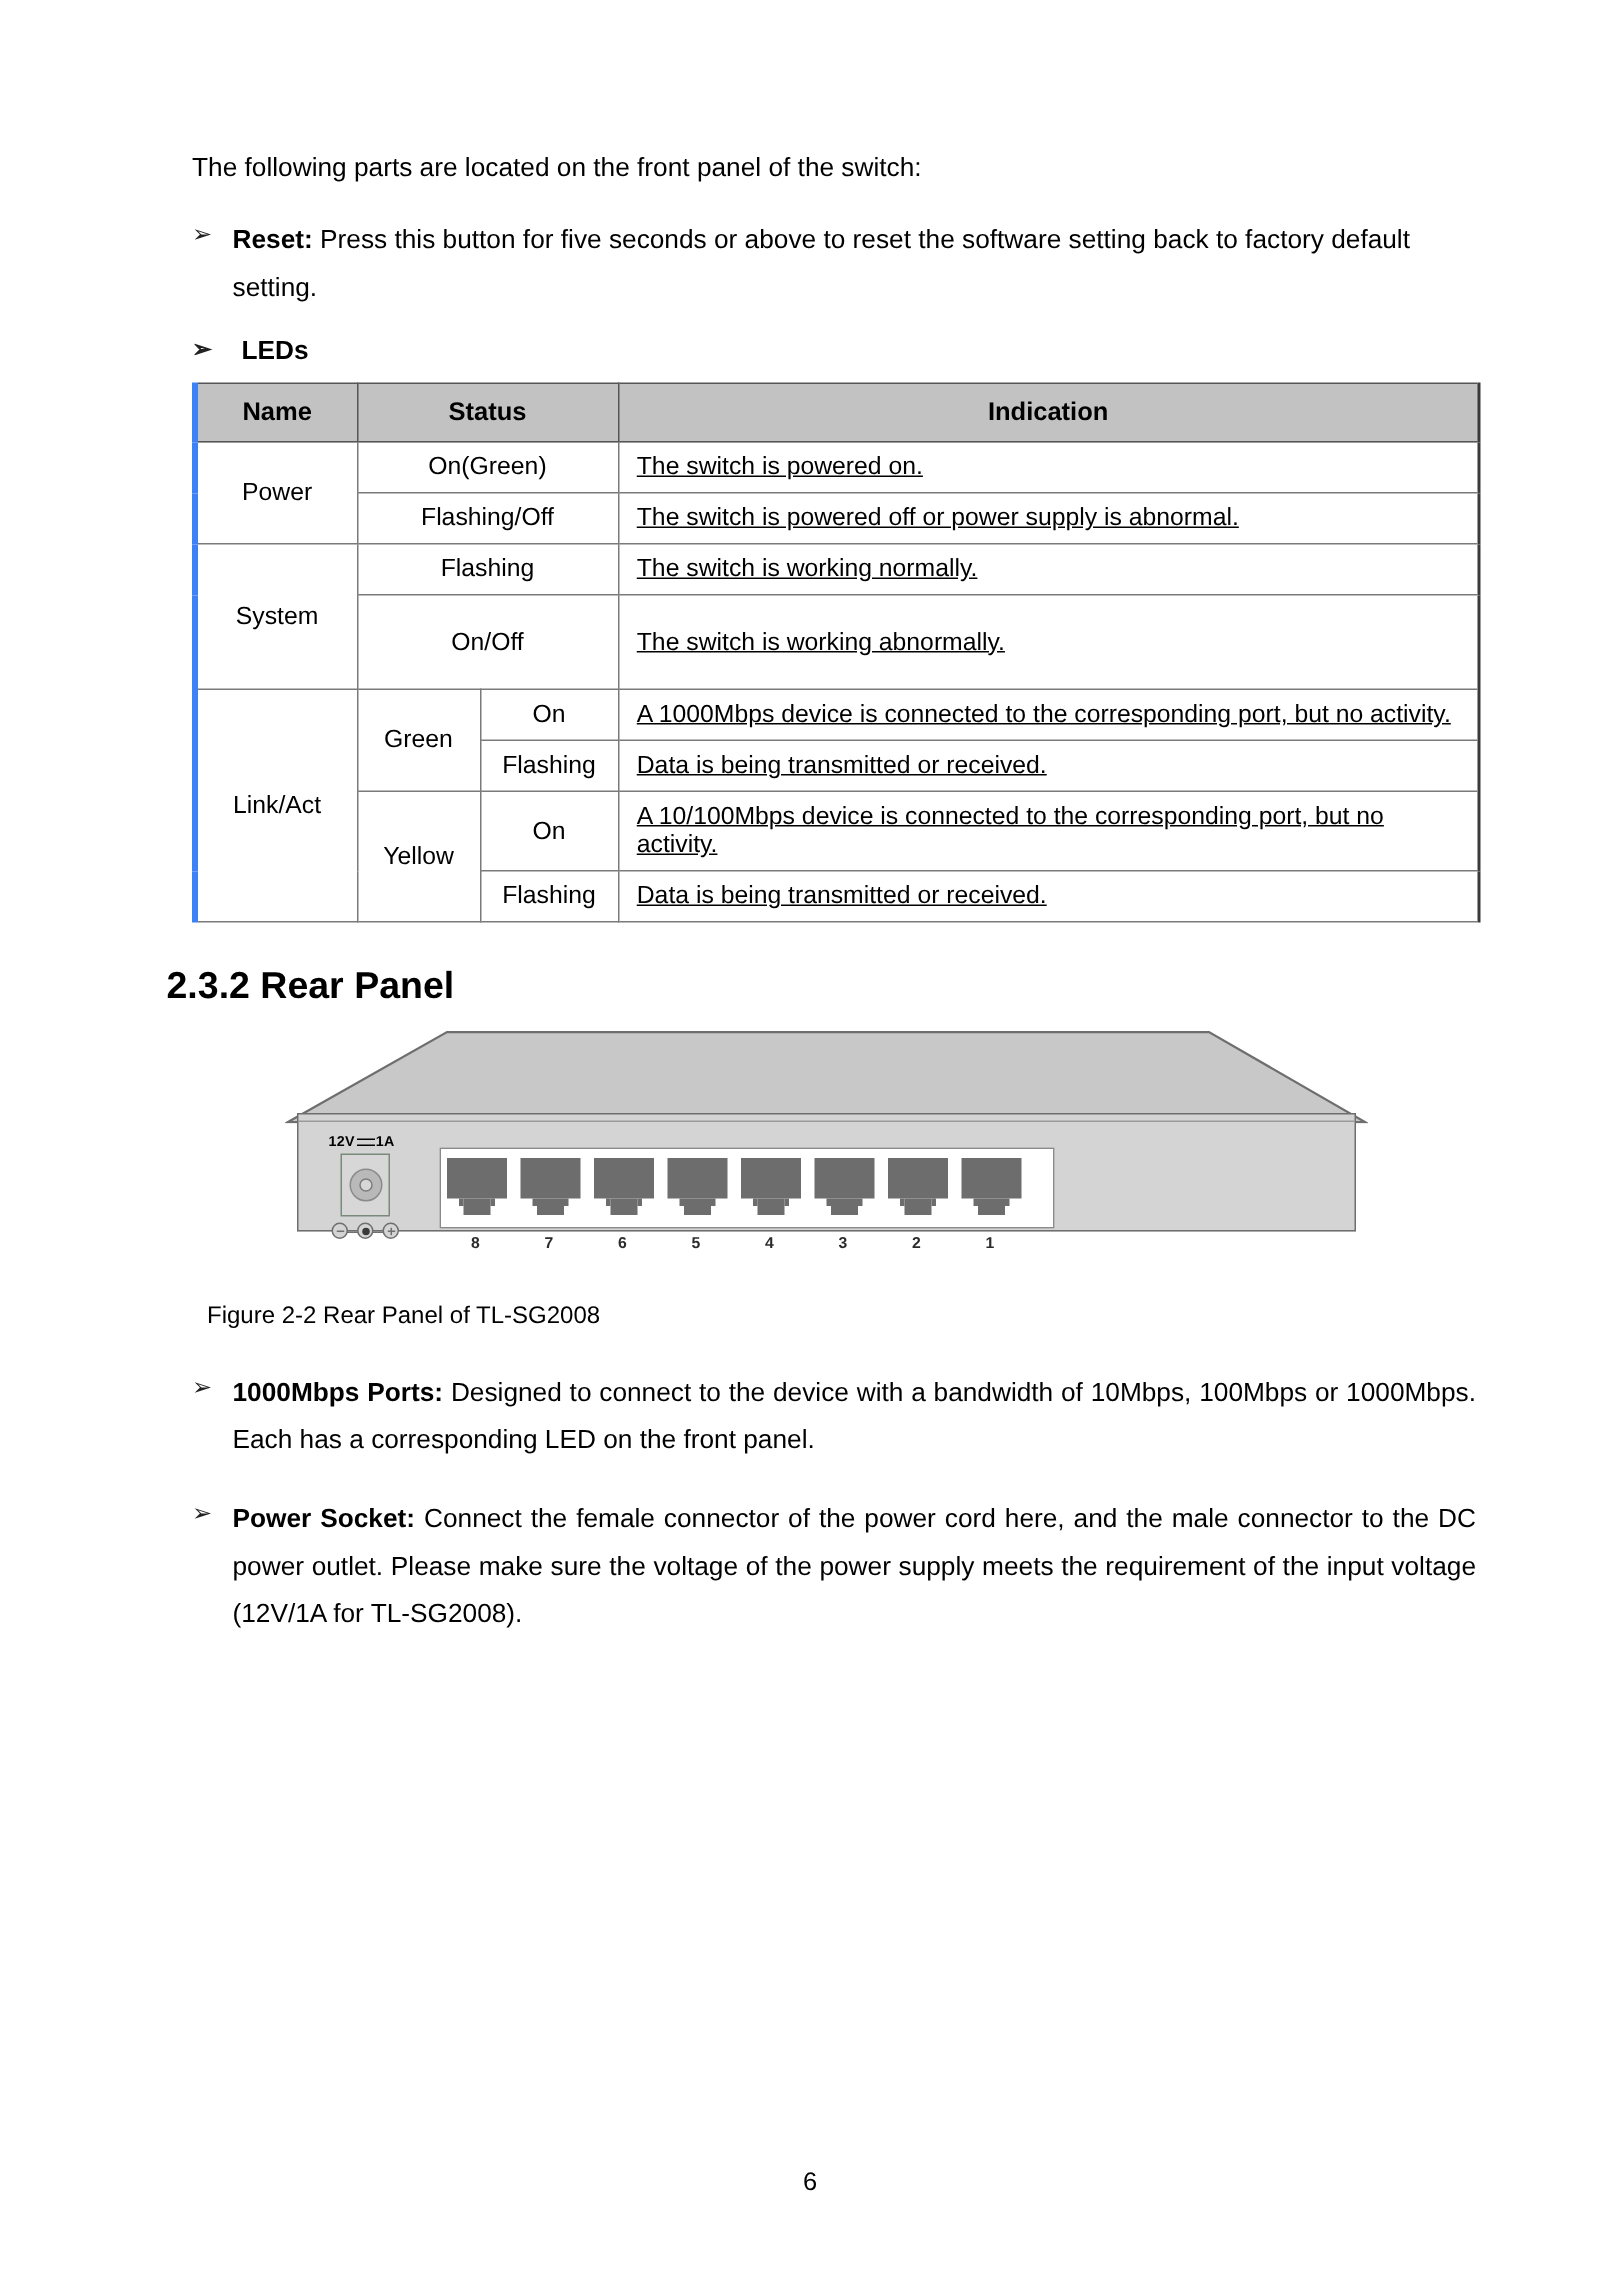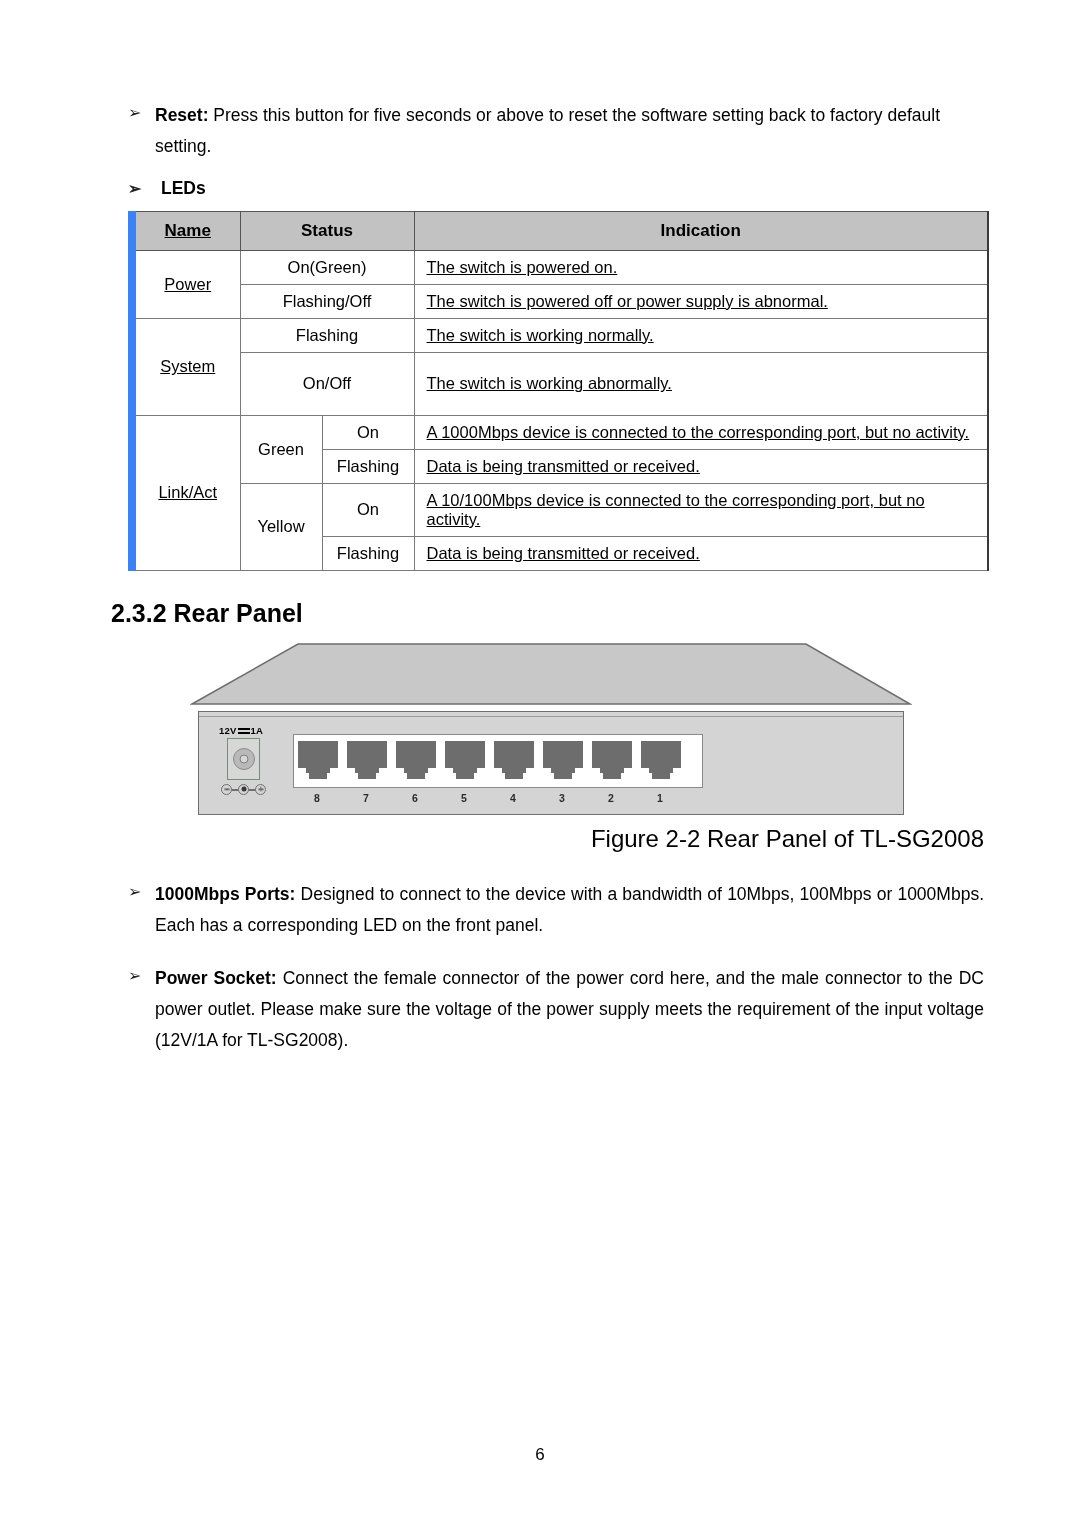--- a/index.html
+++ b/index.html
@@ -82,21 +82,21 @@
   table.led-table thead th {
     background: #c2c2c2;
     font-weight: bold;
     text-align: center;
     font-size: 17px;
     padding: 9px 8px;
     border-color: #555;
   }
   table.led-table td.c { text-align: center; }
   table.led-table td.l { text-align: left; padding-left: 12px; text-decoration: underline; }
-  table.led-table .outer { border-left: 8px solid #3b82f6; text-decoration: underline; }
+  table.led-table .outer { border-left: 4px solid #3b82f6; }
   table.led-table .outer-r { border-right: 2px solid #3a3a3a; }
 
   col.col-name { width: 108px; }
   col.col-status1 { width: 82px; }
   col.col-status2 { width: 92px; }
   col.col-ind { width: 574px; }
 
   
   h2.sec-heading {
     font-size: 25px;
@@ -119,23 +119,23 @@
     height: 160px;
   }
   .dev-top {
     position: absolute;
     left: 0; top: 0;
     width: 722px; height: 63px;
   }
   .dev-face {
     position: absolute;
     left: 8px;
-    top: 69px;
+    top: 56px;
     width: 706px;
-    height: 104px;
+    height: 79px;
     background: #d4d4d4;
     border: 1px solid #6e6e6e;
     box-sizing: border-box;
   }
   .dev-face-inner-line {
     position: absolute;
     left: 0; top: 4px;
     width: 100%; height: 1px;
     background: #9a9a9a;
   }
@@ -301,22 +301,22 @@
   }
   .port-nums span {
     width: 40px;
     text-align: center;
     font-size: 10.5px;
     font-weight: bold;
     color: #2b2b2b;
   }
 
   .fig-caption {
-    text-align: right;
-    font-size: 24px;
+    text-align: left;
+    font-size: 16px;
     margin: 8px 0 16px 0;
     padding-left: 10px;
   }
 
   .contents-link {
     text-align: center;
     margin: 52px 0 0 0;
     padding-left: 330px;
   }
   .contents-link a {
@@ -333,20 +333,21 @@
     text-align: center;
     font-size: 17px;
   }
 </style>
 </head>
 <body>
 
 <div class="page">
   <div class="content">
 
+    <p class="body-text">The following parts are located on the front panel of the switch:</p>
 
     <div class="bullet">
       <span class="arrow">➢</span>
       <b>Reset:</b><span> Press this button for five seconds or above to reset the software setting back to factory default setting.</span>
     </div>
 
     <div class="bullet leds">
       <span class="arrow">➢</span>
       <span>LEDs</span>
     </div>

